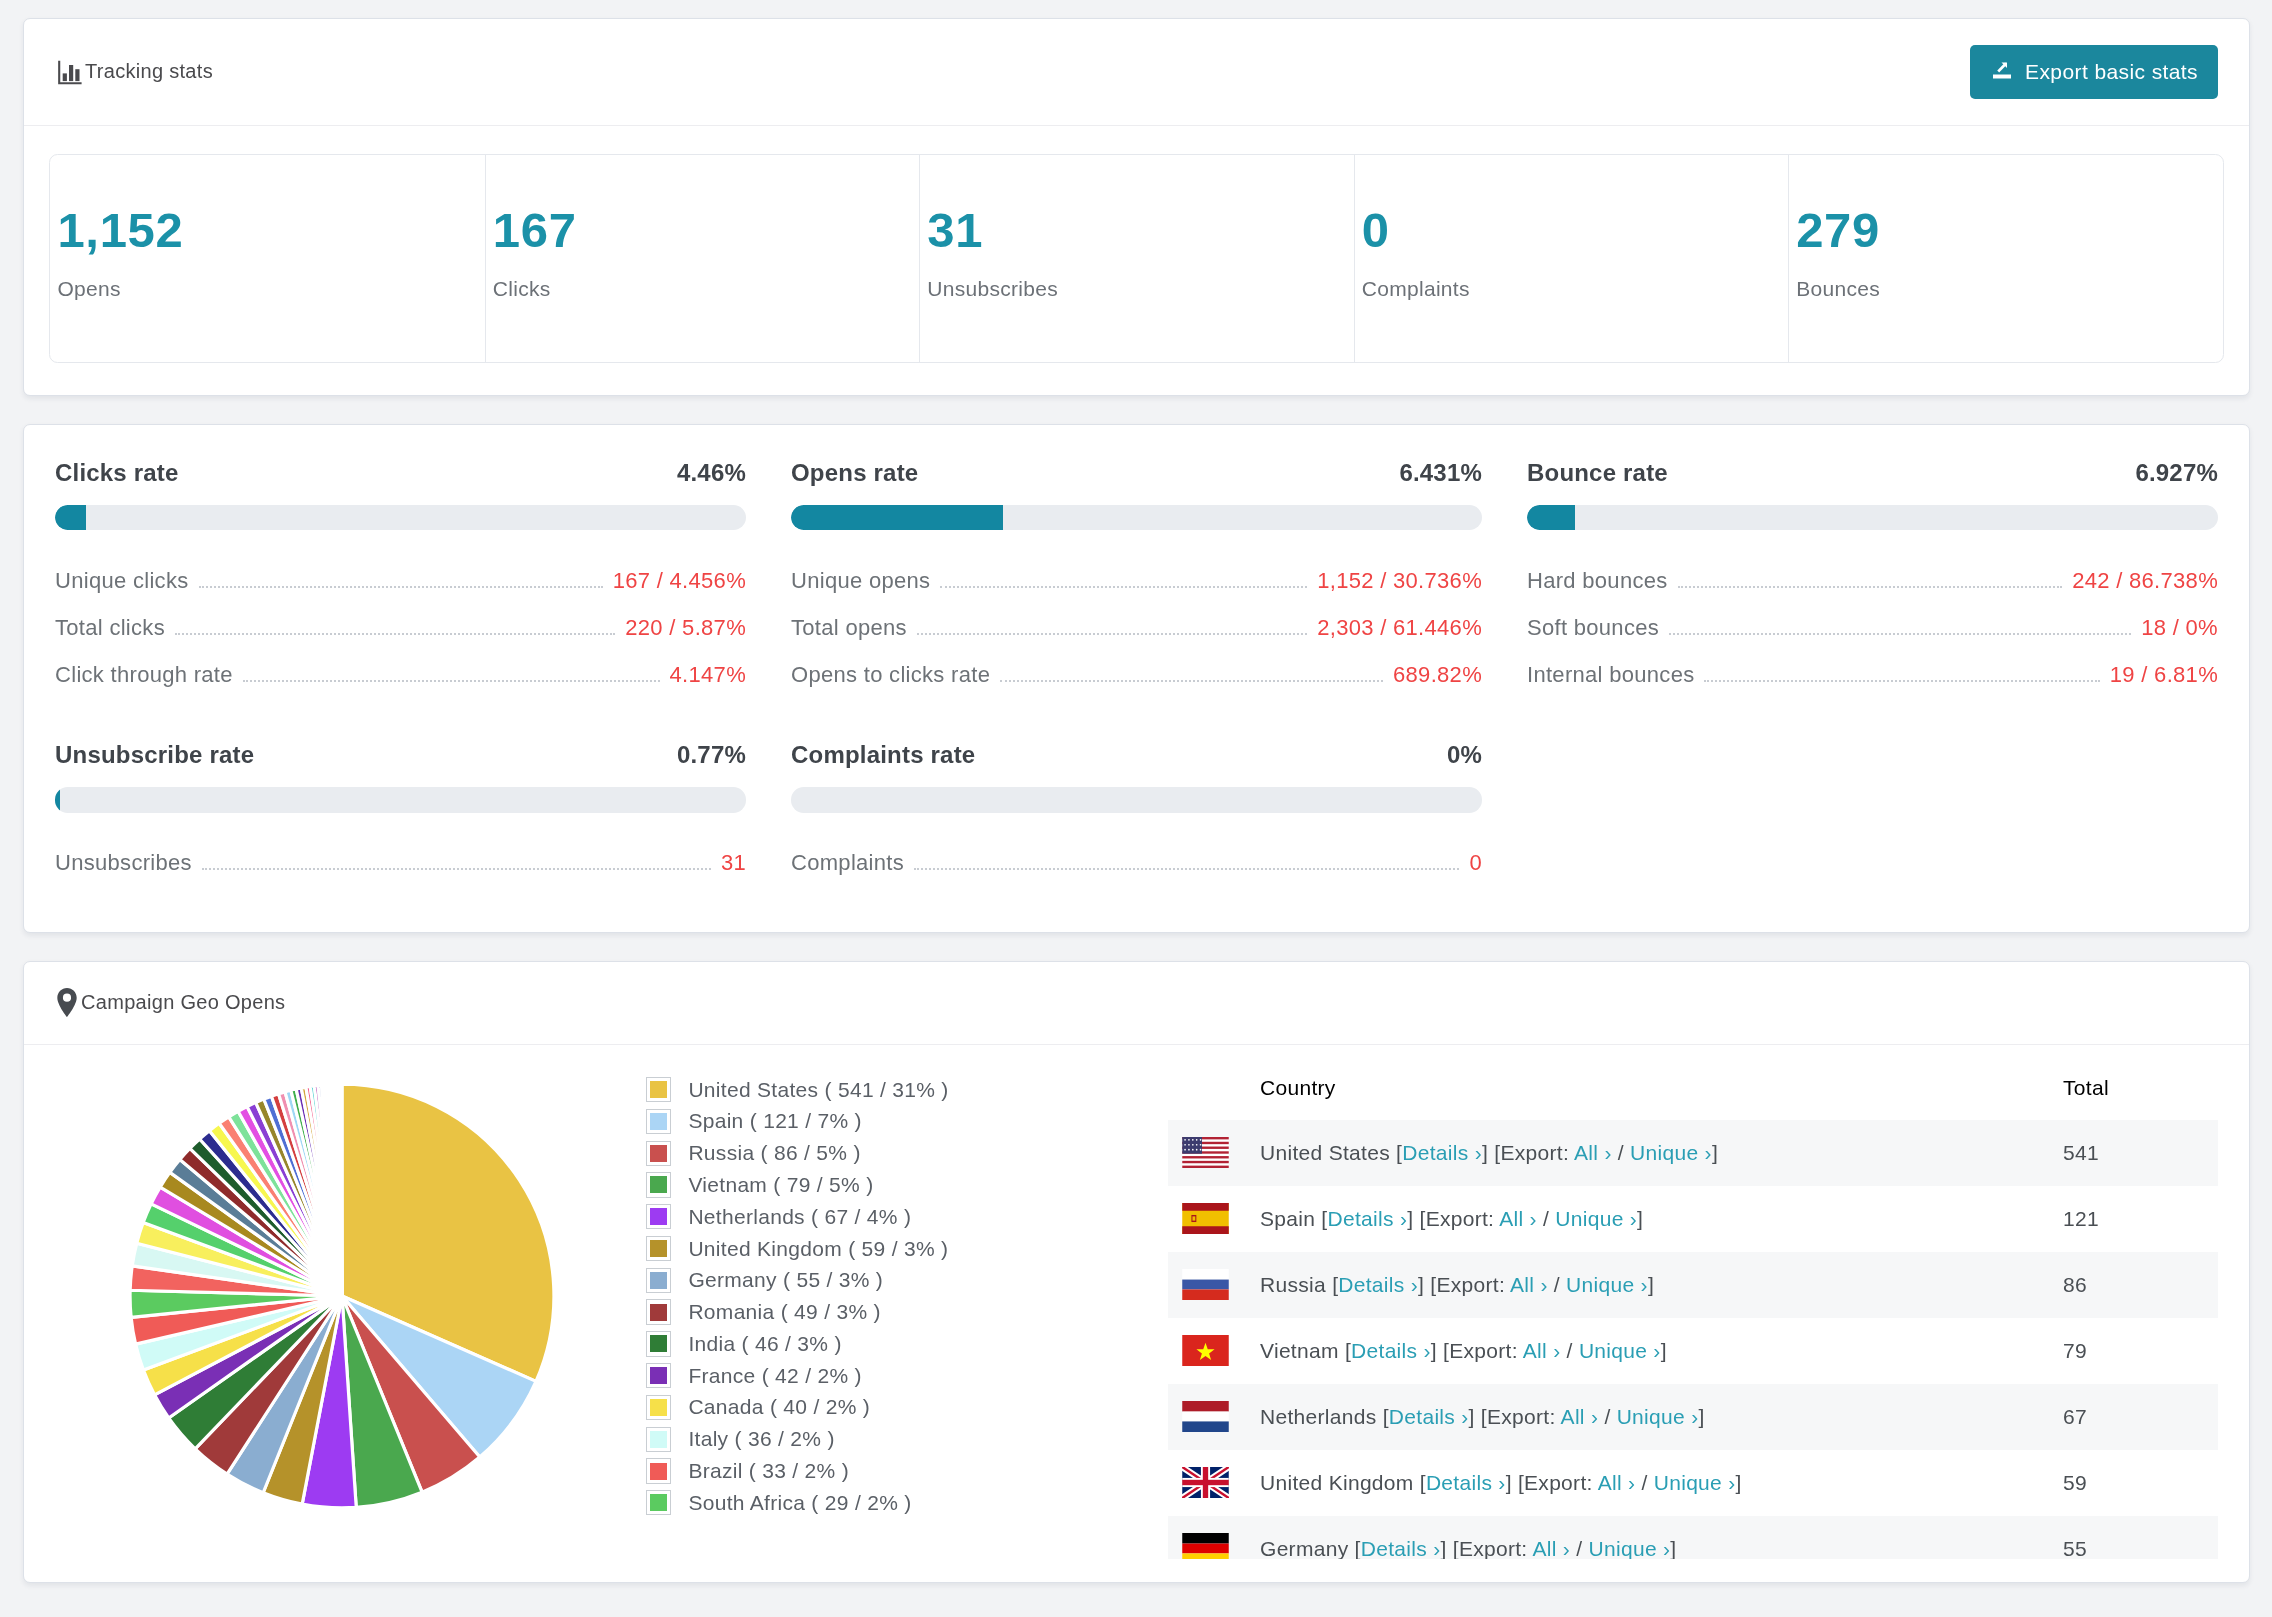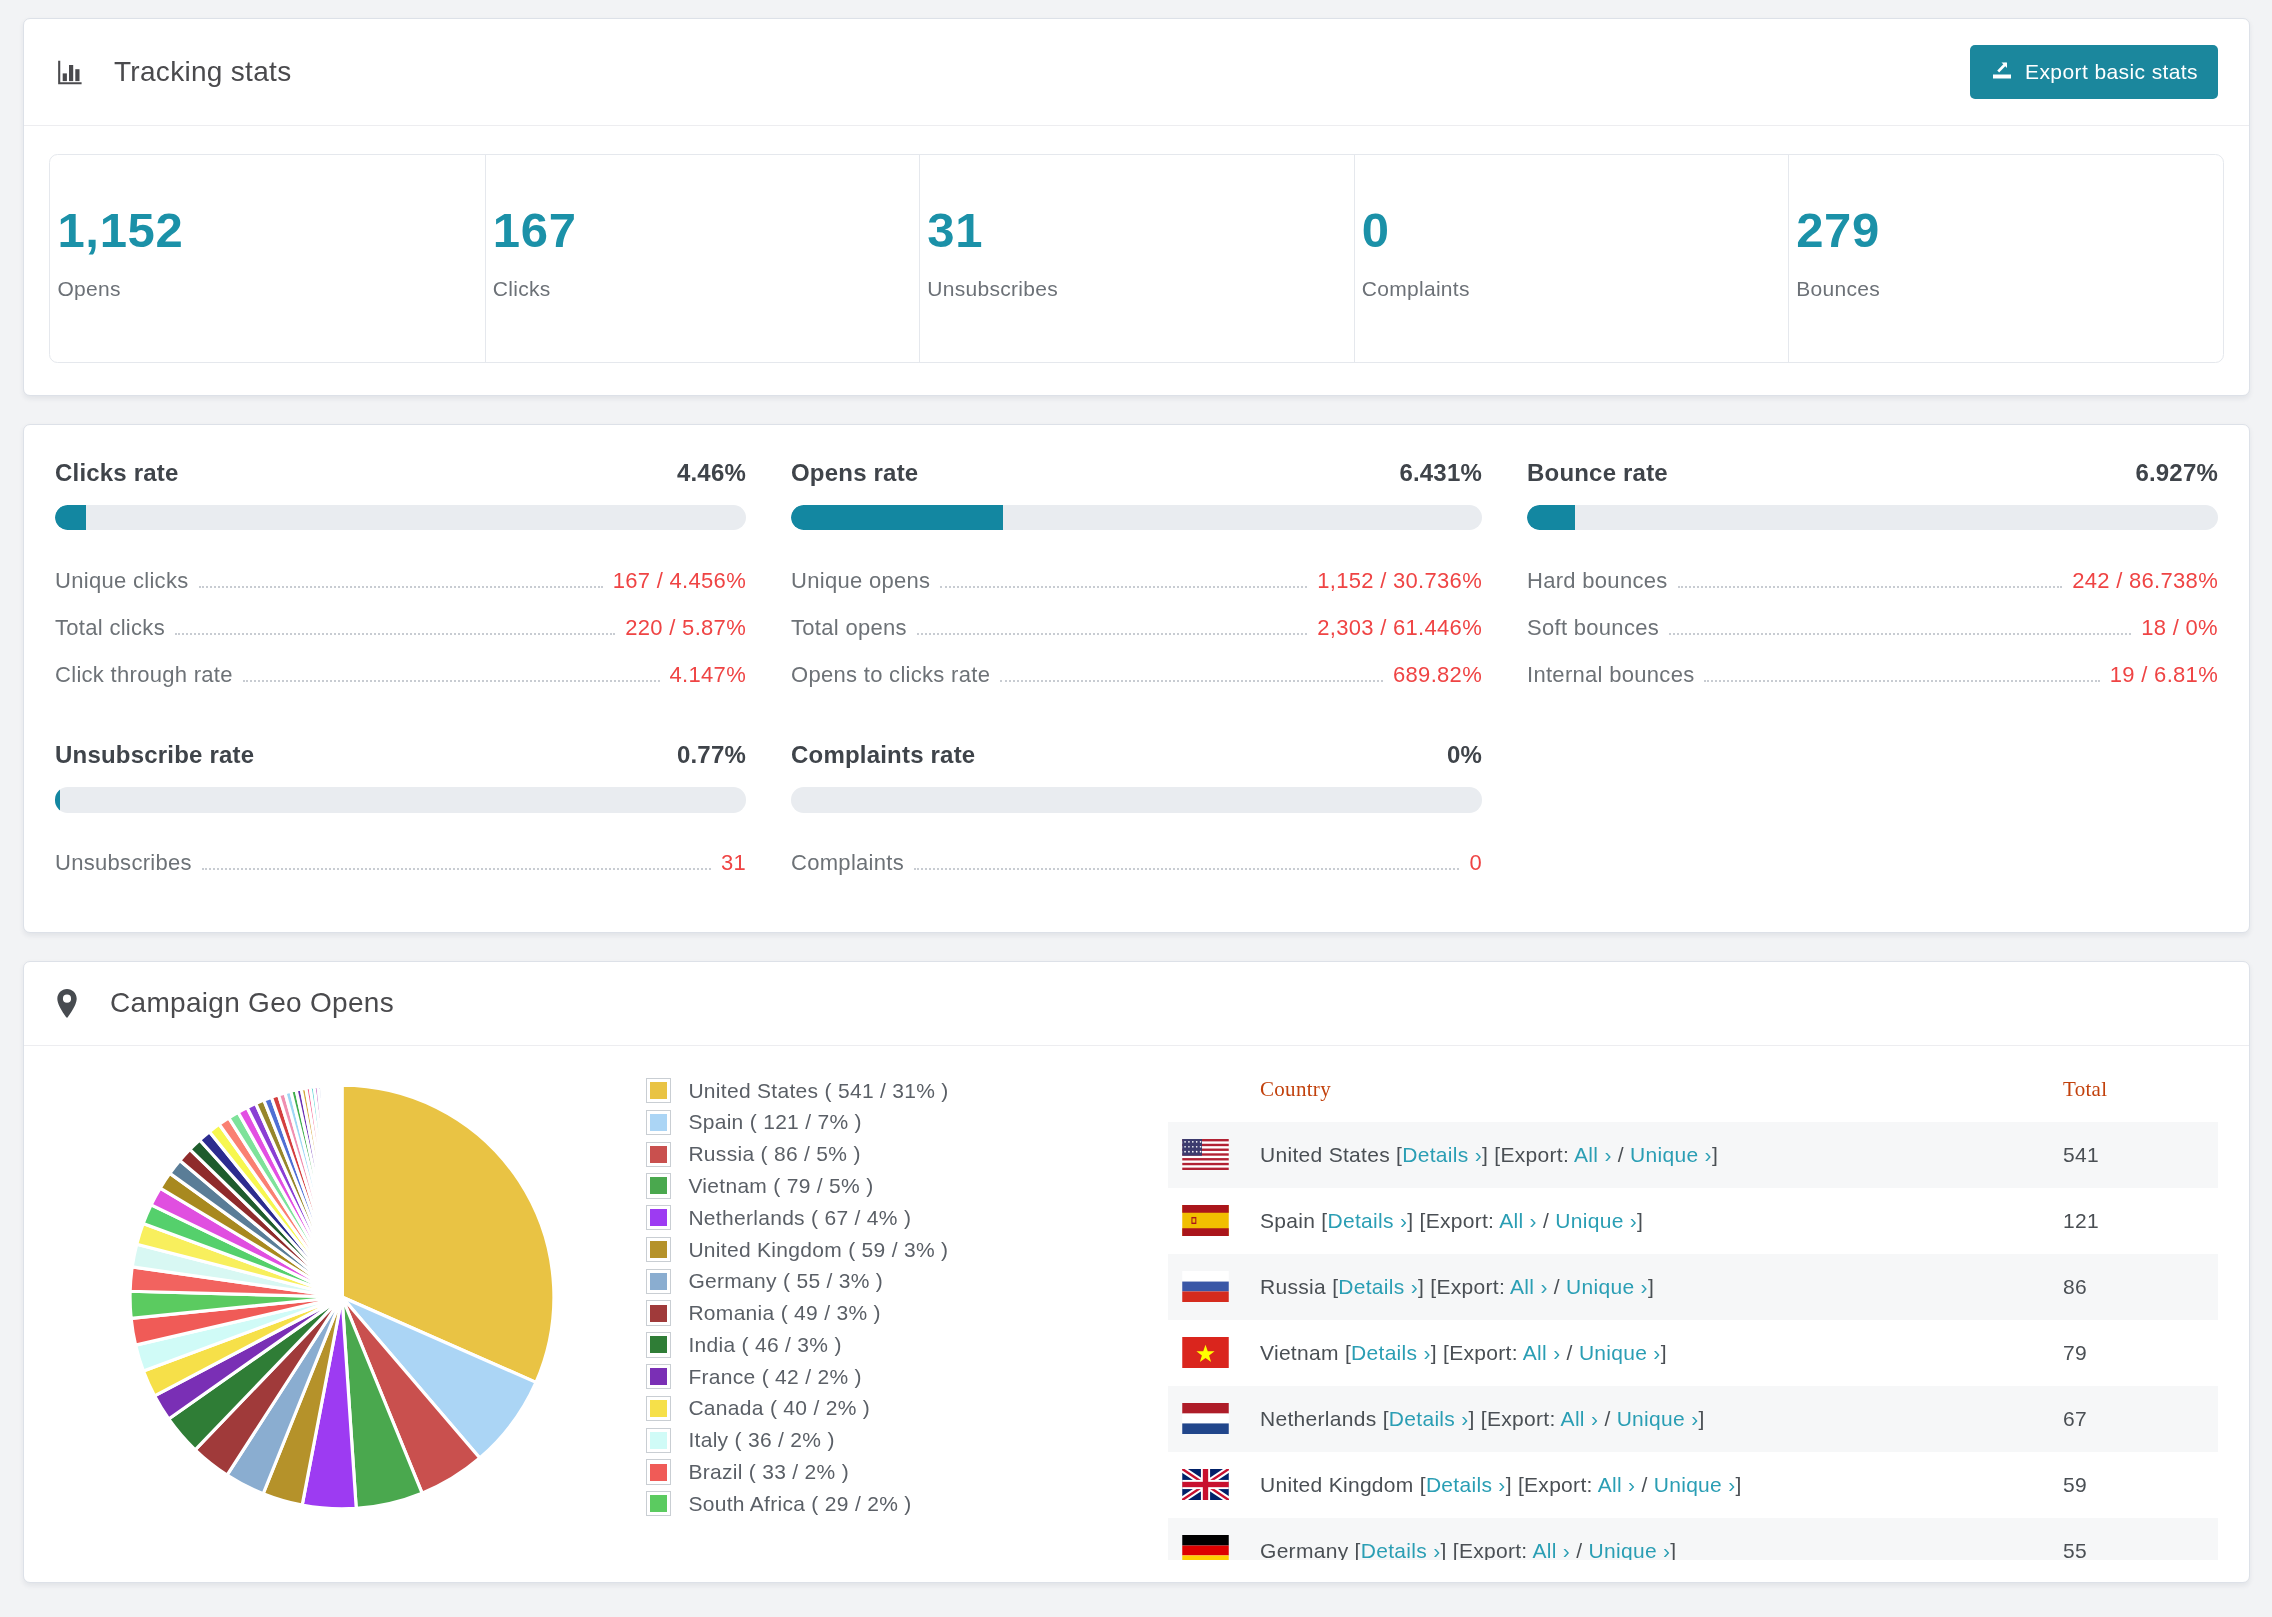--- a/index.html
+++ b/index.html
@@ -14,22 +14,22 @@
     background:#fff;border:1.4px solid #dde1e8;border-radius:7px;
     box-shadow:0 2.8px 5px rgba(35,45,65,.07);
     margin-bottom:28px;
   }
   
   .card-header{
     display:flex;align-items:center;justify-content:space-between;
     padding:25.4px 31px;border-bottom:1.4px solid #ededf0;
   }
   .card-title{
-    display:flex;align-items:center;gap:31px;
-    font-size:28px;color:#4a4a4d;font-weight:400;
+    display:flex;align-items:center;gap:2px;
+    font-size:20px;color:#4a4a4d;font-weight:400;
   }
   .card-title svg{display:block;}
   
   .btn-export{
     display:flex;align-items:center;gap:11.3px;border:none;cursor:pointer;
     background:#1b879d;color:#fff;font-family:inherit;
     font-size:21px;letter-spacing:0.4px;
     padding:12.7px 20px;border-radius:5px;
   }
   
@@ -63,21 +63,21 @@
   .legend{list-style:none;margin:21px 0 0 85px;padding:0;width:494px;}
   .legend li{display:flex;align-items:center;gap:17px;margin-bottom:6.4px;}
   .swatch{
     width:25.4px;height:25.4px;flex:0 0 25.4px;border:1.4px solid #c9ced3;background:#fff;
     display:flex;align-items:center;justify-content:center;box-sizing:border-box;
   }
   .swatch i{display:block;width:17px;height:17px;}
   .legend-label{font-size:21px;color:#5a5f66;}
   
   .gtable{flex:1;margin-left:28px;height:503px;overflow:hidden;font-size:21px;}
-  .gthead{display:flex;padding:20px 14px 20px 92px;color:#c2410c;font-family:Liberation Serif, serif;}
+  .gthead{display:flex;padding:20px 14px 20px 92px;color:#000000;}
   .gthead .h-country{flex:1;}
   .gthead .h-total{width:141px;}
   .grow{display:flex;align-items:center;height:66px;padding:0 14px;}
   .grow.odd{background:#f6f7f8;}
   .flag{width:47px;height:31px;flex:0 0 47px;margin-right:31px;}
   .flag svg{display:block;width:47px;height:31px;}
   .cell-country{flex:1;color:#4a4f54;white-space:nowrap;}
   .cell-total{width:141px;color:#4a4f54;}
   a.lnk{color:#2a9eb4;text-decoration:none;cursor:pointer;}
 </style>

